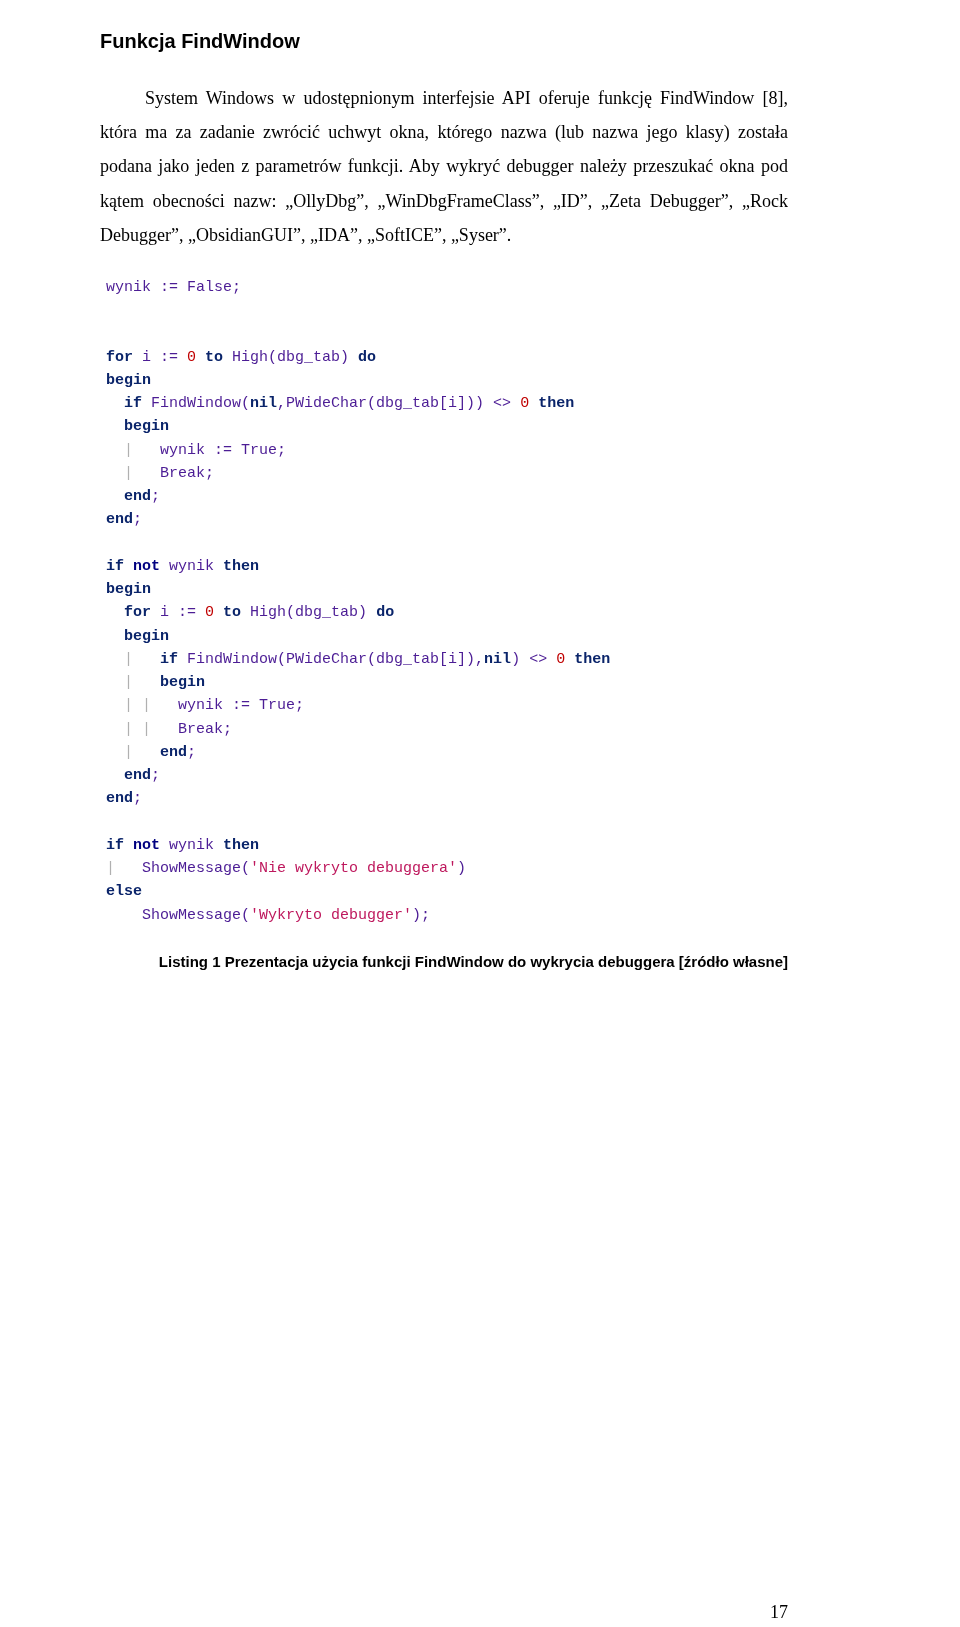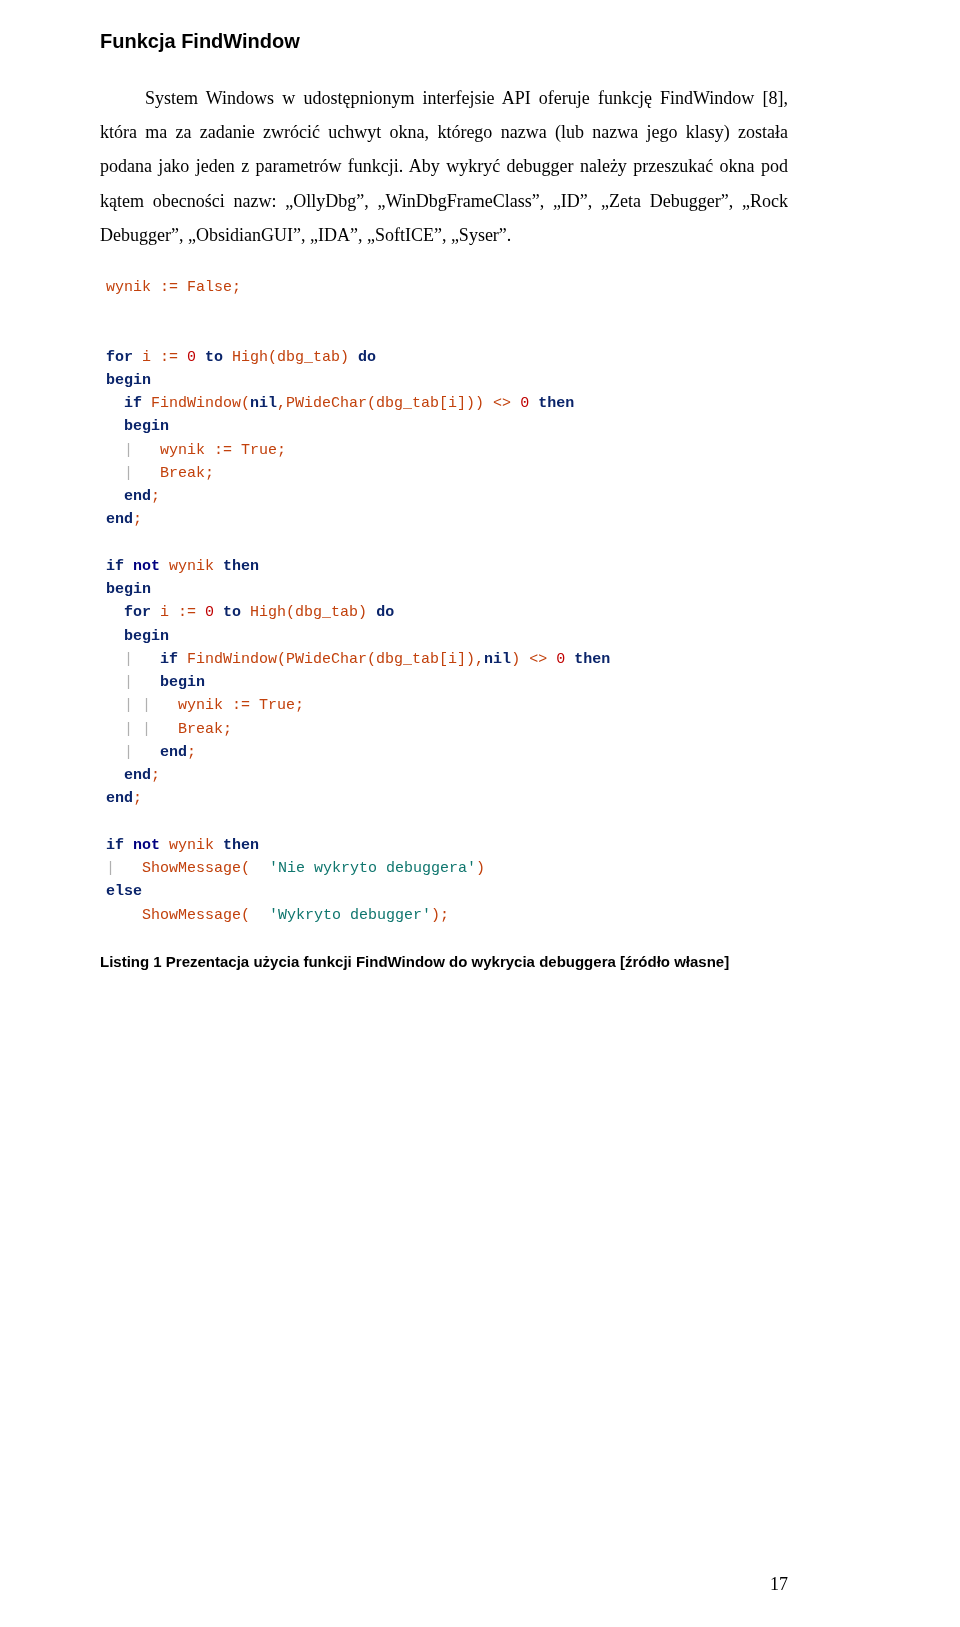--- a/index.html
+++ b/index.html
@@ -37,31 +37,32 @@
     line-height: 1.55;
     white-space: pre;
     margin: 8px 0 26px 0;
     padding-left: 6px;
   }
   .code-block .ln { display: block; }
   .guide { color: #b0b0b0; }
   .kw { color: #0a246a; font-weight: bold; font-family: Liberation Mono, monospace; }
   .kwnot { color: #000080; font-weight: bold; }
   .num { color: #c00000; }
-  .plain { color: #c2410c; }
-  .str { color: #0f766e; margin-left: 19px; }
+  .plain { color: #4c1d95; }
+  .str { color: #be185d; }
   .caption {
     font-family: Arial, Helvetica, sans-serif;
     font-weight: bold;
     font-size: 15px;
     margin: 0 0 0 0;
+    text-align: right;
   }
   .page-number {
     position: absolute;
-    bottom: 32px;
+    bottom: 4px;
     right: 100px;
     font-family: "Times New Roman", Times, serif;
     font-size: 18px;
   }
 </style>
 </head>
 <body>
 
 <div class="page">
 

